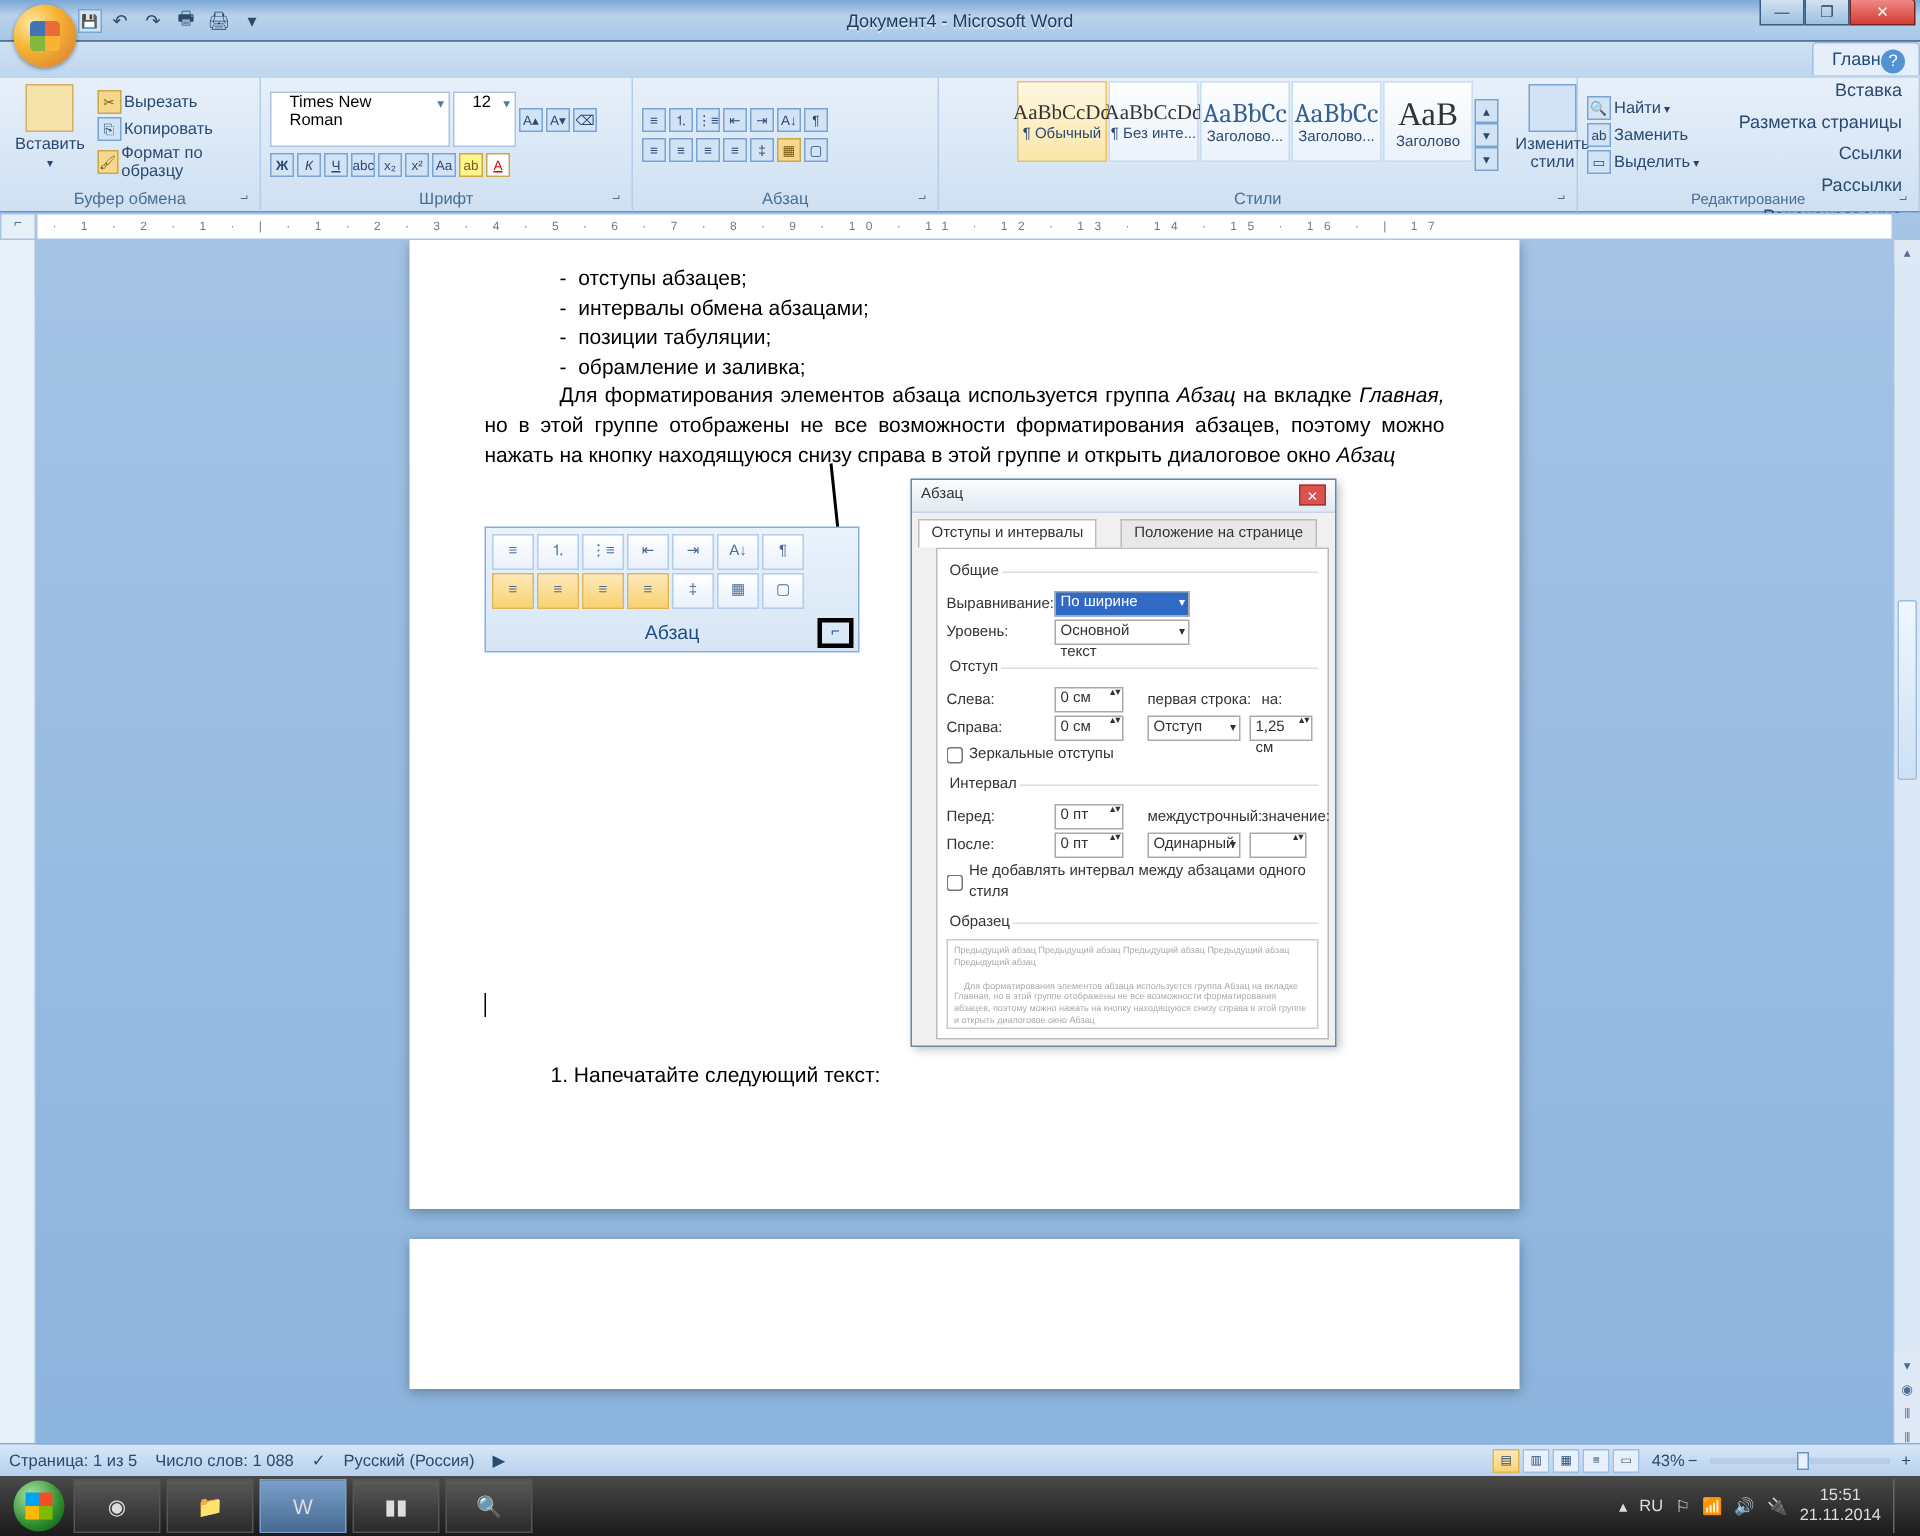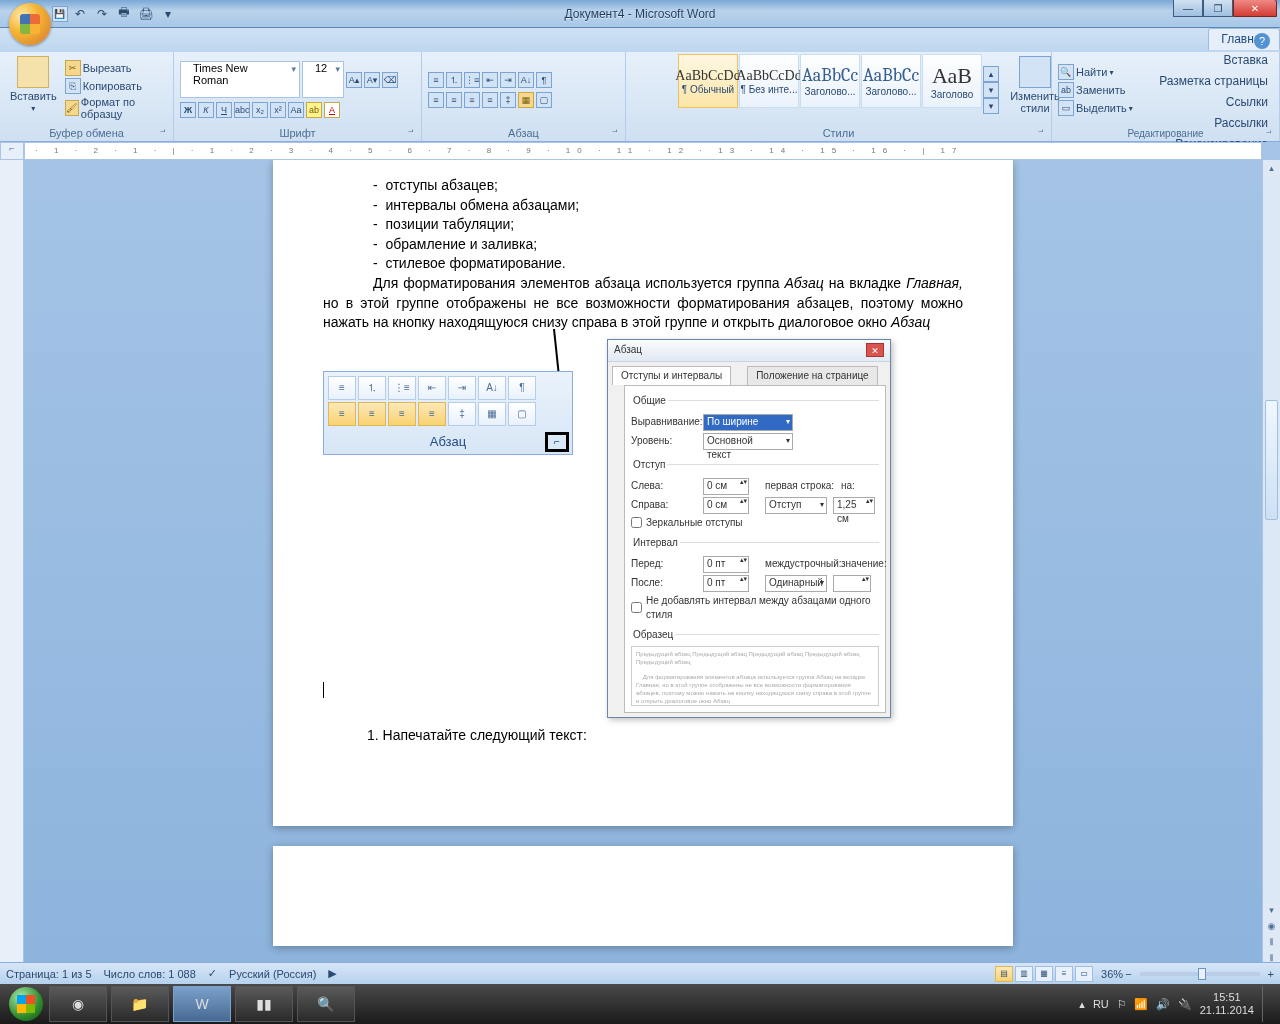--- a/index.html
+++ b/index.html
@@ -294,21 +294,20 @@
     <div class="vsb-arr" style="bottom:16px">⫴</div>
     <div class="vsb-arr" style="bottom:0">⫴</div>
   </div>
   <div class="docscroll">
     <div class="page">
       <div style="padding-left:50px">
         <div>-&nbsp;&nbsp;<span>отступы абзацев;</span></div>
         <div>-&nbsp;&nbsp;<span>интервалы обмена абзацами;</span></div>
         <div>-&nbsp;&nbsp;<span>позиции табуляции;</span></div>
         <div>-&nbsp;&nbsp;<span>обрамление и заливка;</span></div>
-        <div>-&nbsp;&nbsp;<span>стилевое форматирование.</span></div>
       </div>
       <p style="text-align:justify;text-indent:50px">
         <span>Для форматирования элементов абзаца используется группа </span><i>Абзац</i><span> на вкладке </span><i>Главная,</i><span> но в этой группе отображены не все возможности форматирования абзацев, поэтому можно нажать на кнопку находящуюся снизу справа в этой группе и открыть диалоговое окно </span><i>Абзац</i>
       </p>
 
       <div style="position:relative;height:340px;margin-top:8px">
         <div class="arrow" style="top:-12px;left:230px"></div>
         <div class="inline-ribbon" style="position:absolute;top:20px;left:0">
           <div class="tools">
             <div class="trow">
@@ -412,21 +411,21 @@
   <span>Число слов: 1 088</span>
   <span>✓</span>
   <span>Русский (Россия)</span>
   <span>▶</span>
   <div class="views">
     <div class="vbtn act">▤</div>
     <div class="vbtn">▥</div>
     <div class="vbtn">▦</div>
     <div class="vbtn">≡</div>
     <div class="vbtn">▭</div>
-    <span style="margin-left:6px">36%</span>
+    <span style="margin-left:6px">43%</span>
     <span>−</span>
     <div class="zoom-track">
         <div class="zoom-thumb"></div>
       </div>
     <span>+</span>
   </div>
 </div>
 
 <div class="taskbar">
   <div class="start">

